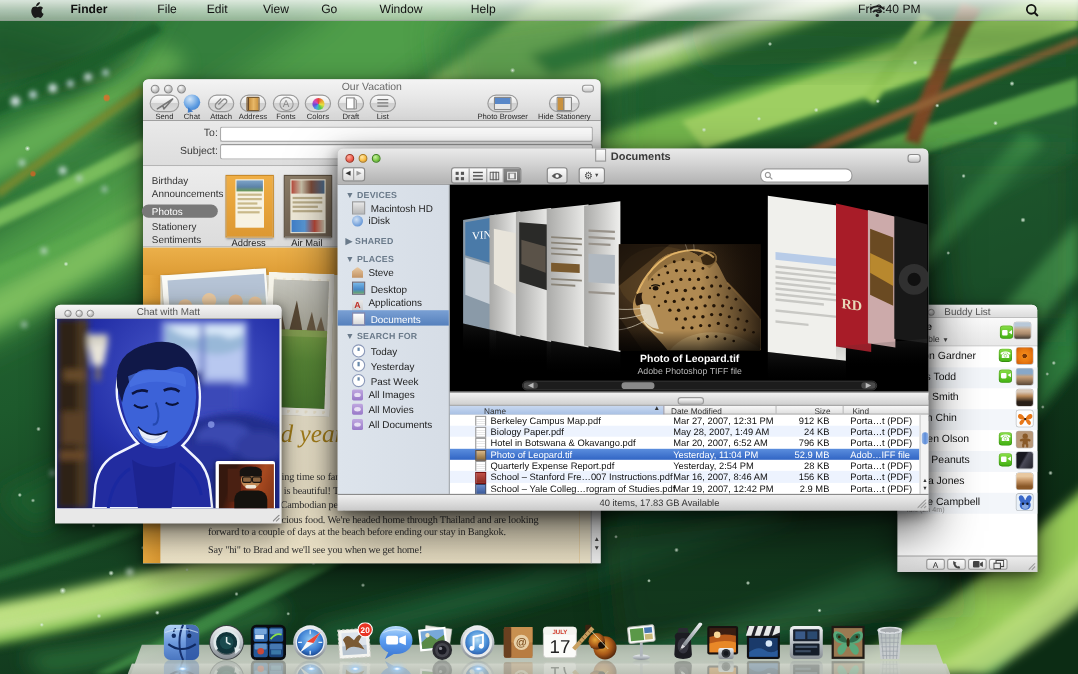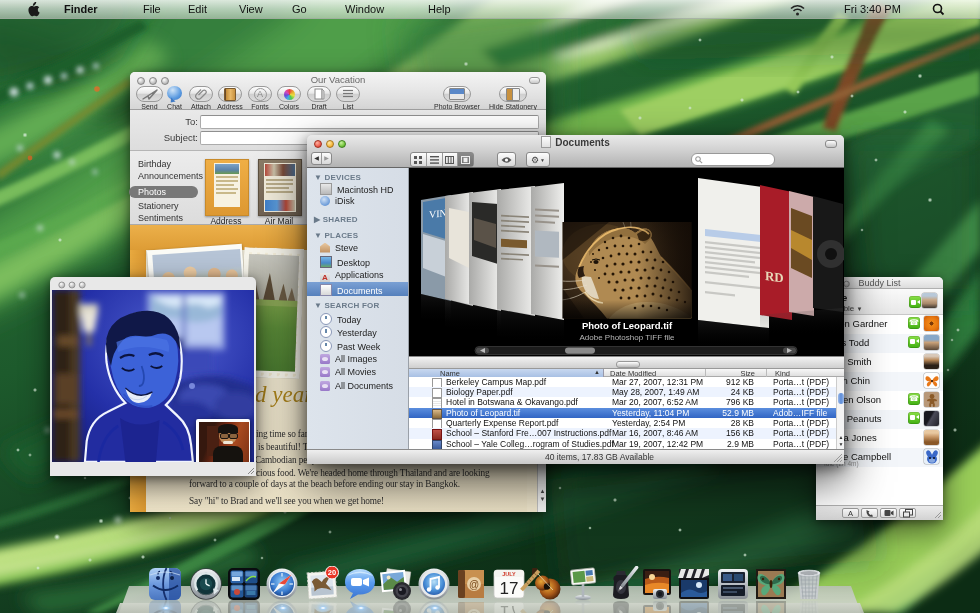--- a/index.html
+++ b/index.html
@@ -254,21 +254,21 @@
   <span class="abs mtxt" style="left:292px;">Go</span>
   <span class="abs mtxt" style="left:345px;">Window</span>
   <span class="abs mtxt" style="left:428px;">Help</span>
   <span class="abs" style="left:789px;top:4px;"><svg width="17" height="12" viewBox="0 0 17 12">
           <g fill="none" stroke="#222" stroke-width="1.6">
             <path d="M2,4.5 A9,9 0 0 1 15,4.5"></path>
             <path d="M4.5,7 A5.6,5.6 0 0 1 12.5,7"></path>
           </g>
           <circle cx="8.5" cy="10" r="1.5" fill="#222"></circle>
         </svg></span>
-  <span class="abs mtxt" style="left:844px;text-align:center;">Fri 3:40 PM</span>
+  <span class="abs mtxt" style="left:780px;text-align:center;">Fri 3:40 PM</span>
   <span class="abs" style="left:932px;top:3px;"><svg width="13" height="13" viewBox="0 0 13 13">
           <circle cx="5.5" cy="5.5" r="4" fill="none" stroke="#111" stroke-width="1.6"></circle>
           <line x1="8.6" y1="8.6" x2="11.5" y2="11.5" stroke="#111" stroke-width="1.8"></line>
         </svg></span>
 </div>
 
 <div id="mail" class="win" style="left:130px;top:72px;width:416px;height:440px;z-index:10;background:#e3e3e3;font-family:'Liberation Sans',sans-serif;">
 
   <div class="abs" style="left:0;top:0;width:416px;height:38px;border-radius:5px 5px 0 0;background:linear-gradient(#f4f4f4,#e9e9e9 40%,#d6d6d6);border-bottom:1px solid #9f9f9f;box-sizing:border-box;"></div>
   <div class="abs" style="left:0;top:0;width:416px;height:14px;text-align:center;font-size:9.5px;color:#686868;line-height:15px;">Our Vacation</div>
@@ -411,20 +411,21 @@
   </div>
 
   <div class="abs" style="left:407px;top:153px;width:9px;height:287px;background:#f2f2f2;border-left:1px solid #c0c0c0;box-sizing:border-box;">
     <div class="abs" style="left:1px;top:2px;width:7px;height:40px;border-radius:4px;background:linear-gradient(90deg,#9ab8e8,#5c8cd8 50%,#9ab8e8);"></div>
     <div class="abs" style="left:0;bottom:16px;width:9px;height:8px;font-size:6px;text-align:center;color:#444;">▲</div>
     <div class="abs" style="left:0;bottom:8px;width:9px;height:8px;font-size:6px;text-align:center;color:#444;">▼</div>
   </div>
 </div>
 
 <div id="chat" class="win" style="left:50px;top:277px;width:206px;height:199px;z-index:20;background:#e8e8e8;">
+  <div class="abs" style="left:0;top:0;width:206px;height:13px;border-radius:5px 5px 0 0;background:linear-gradient(#f6f6f6,#dcdcdc);border-bottom:1px solid #aaa;box-sizing:border-box;text-align:center;font-size:9px;color:#555;line-height:13px;">Chat with Matt</div>
   <div class="lights" style="left:6px;top:3.5px;transform:scale(.85);">
         <i class="gl"></i>
         <i class="gl"></i>
         <i class="gl"></i>
       </div>
 
   <div class="abs" style="left:2px;top:13px;width:202px;height:172px;overflow:hidden;background:#2030a0;">
     <svg width="202" height="172" viewBox="0 0 202 172">
       <defs>
         <radialGradient id="vroom" cx="60%" cy="30%" r="90%">

